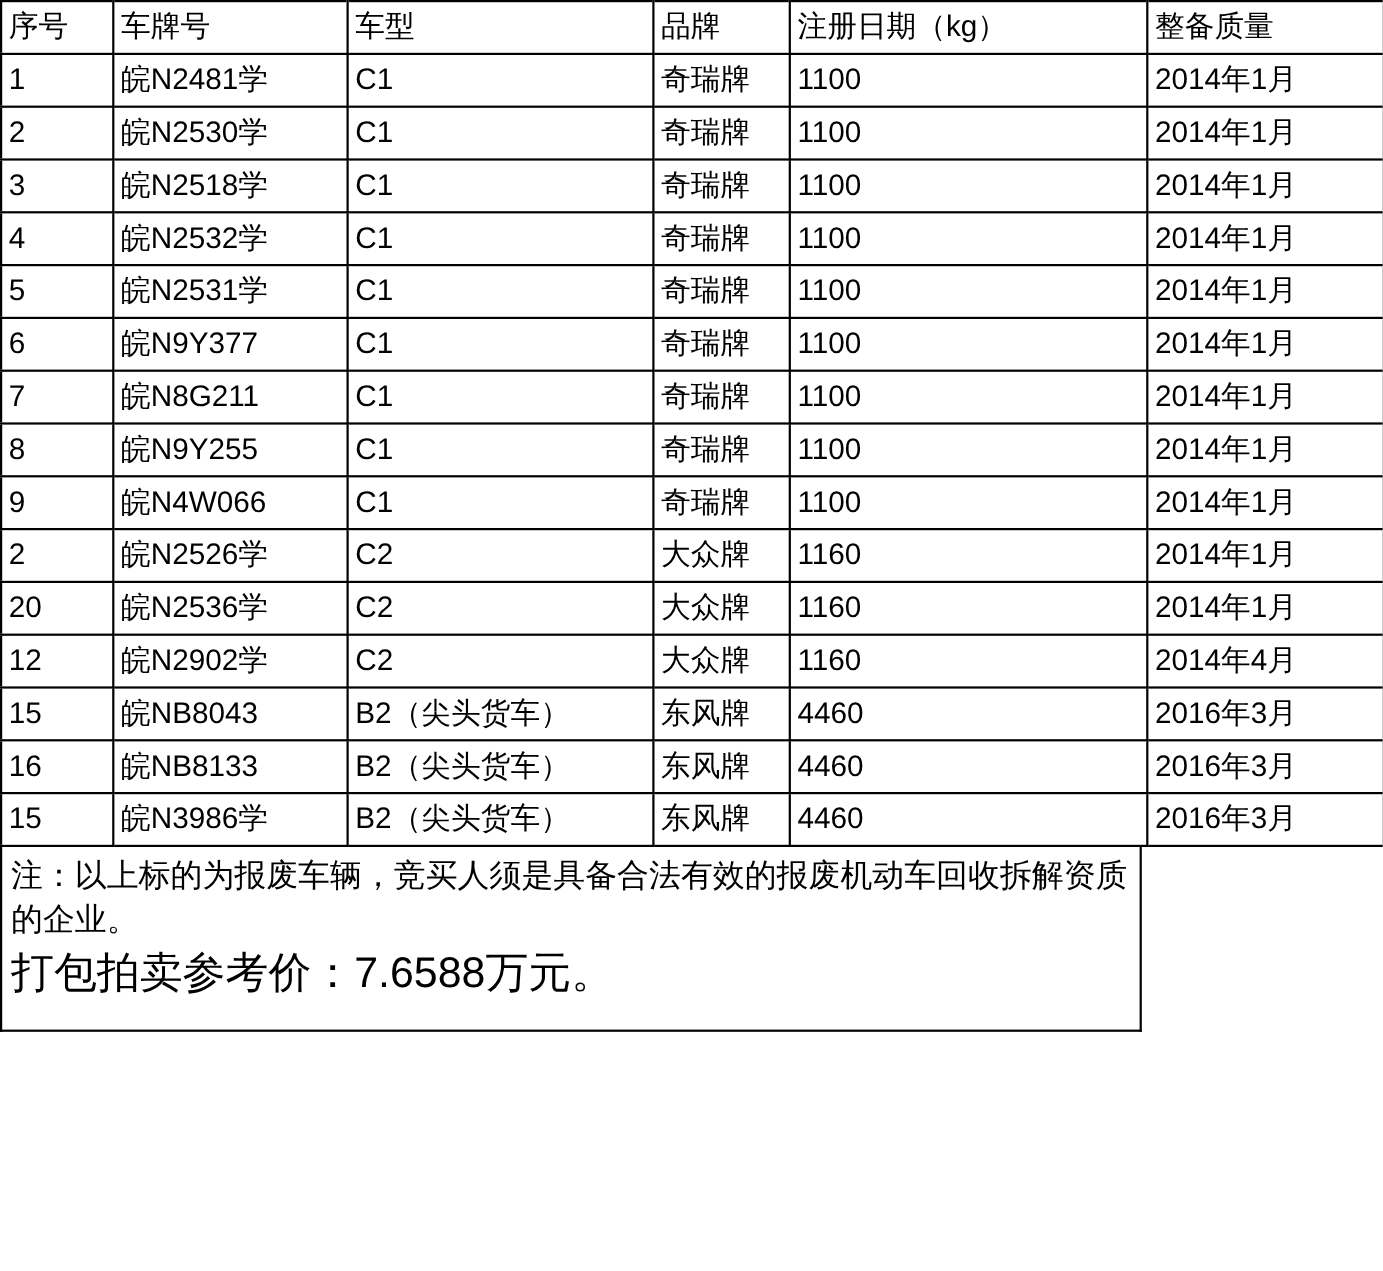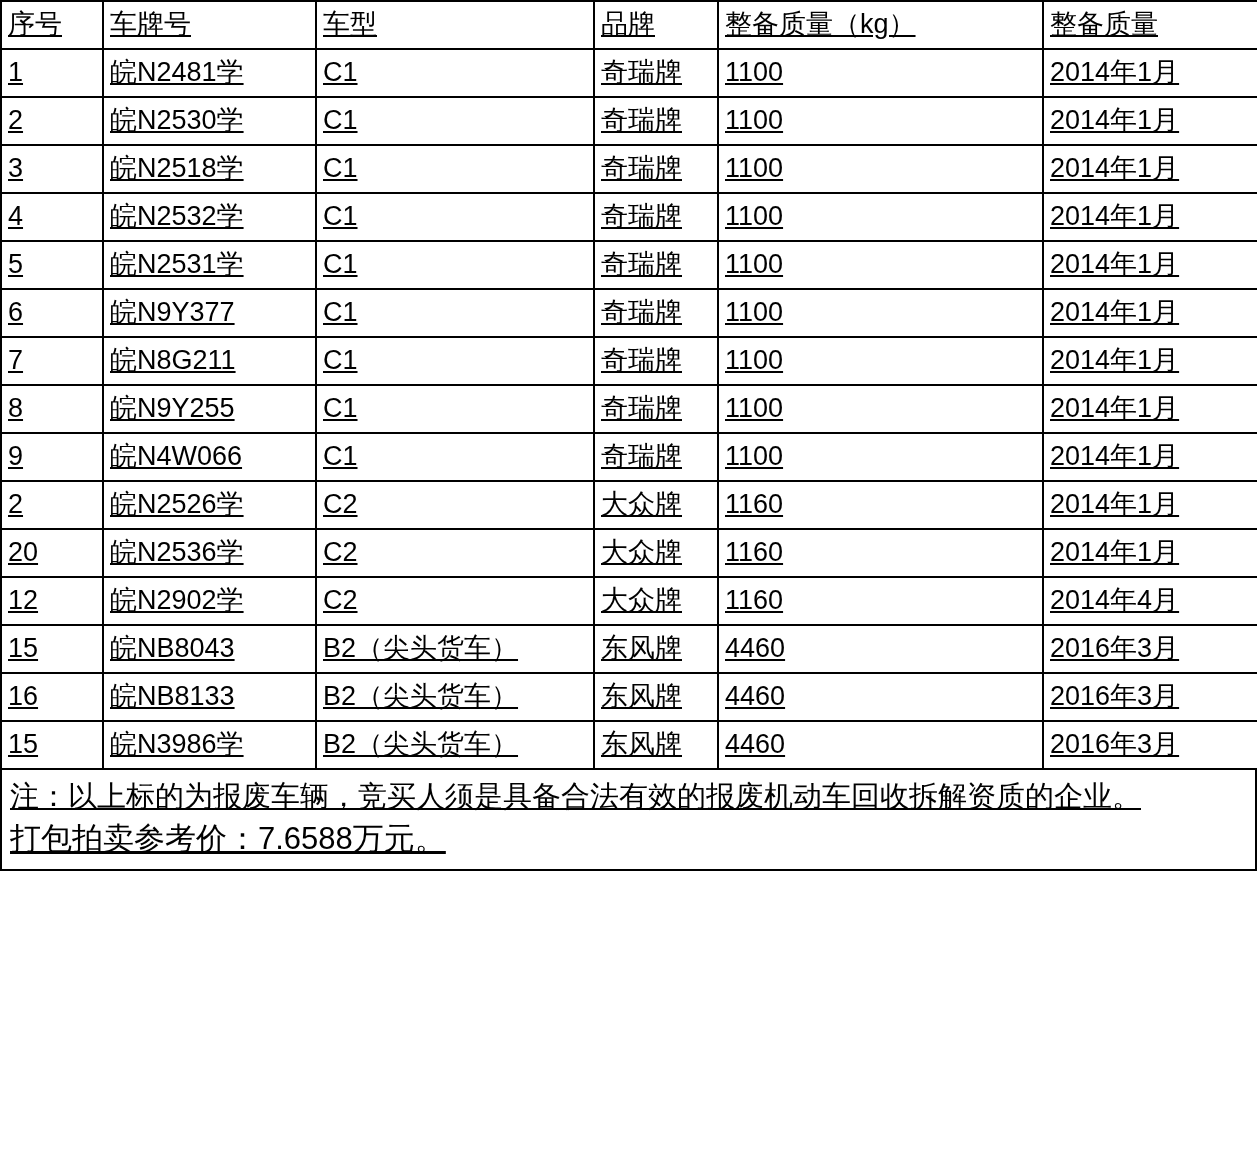--- a/index.html
+++ b/index.html
@@ -10,21 +10,20 @@
   body {
     width: 1257px;
     height: 1155px;
     font-family: "Liberation Sans", "DejaVu Sans", sans-serif;
     color: #000000;
     overflow: hidden;
   }
   .sheet {
     width: 1257px;
     box-sizing: border-box;
-    text-decoration: underline;
   }
   table.vehicle-table {
     border-collapse: collapse;
     table-layout: fixed;
     width: 1257px;
     border-top: 2px solid #000;
     border-left: 2px solid #000;
     border-right: 2px solid #000;
   }
   table.vehicle-table td,
@@ -55,33 +54,33 @@
   .col-type  { width: 278px; }
   .col-brand { width: 124px; }
   .col-mass  { width: 325px; }
   .col-date  { width: 215px; }
 
   .notes {
     border-left: 2px solid #000;
     border-right: 2px solid #000;
     border-bottom: 2px solid #000;
     box-sizing: border-box;
-    width: 1257px;
-    padding: 6px 8px 8px 8px;
+    width: 1038px;
+    padding: 6px 8px 24px 8px;
   }
   .note-line {
     font-size: 29px;
     line-height: 1.38;
     letter-spacing: 0px;
   }
   .note-block {
     margin: 0;
   }
   .price-line {
-    font-size: 31px;
+    font-size: 39px;
     line-height: 1.38;
     margin-top: 2px;
   }
 </style>
 </head>
 <body>
 
 <div class="sheet">
 
   <table class="vehicle-table">
@@ -92,21 +91,21 @@
       <col class="col-brand">
       <col class="col-mass">
       <col class="col-date">
     </colgroup>
     <thead>
       <tr>
         <th>序号</th>
         <th>车牌号</th>
         <th>车型</th>
         <th>品牌</th>
-        <th>整备质量（kg）</th>
+        <th>注册日期（kg）</th>
         <th>整备质量</th>
       </tr>
     </thead>
     <tbody>
       <tr>
         <td>1</td>
         <td>皖N2481学</td>
         <td>C1</td>
         <td>奇瑞牌</td>
         <td>1100</td>

